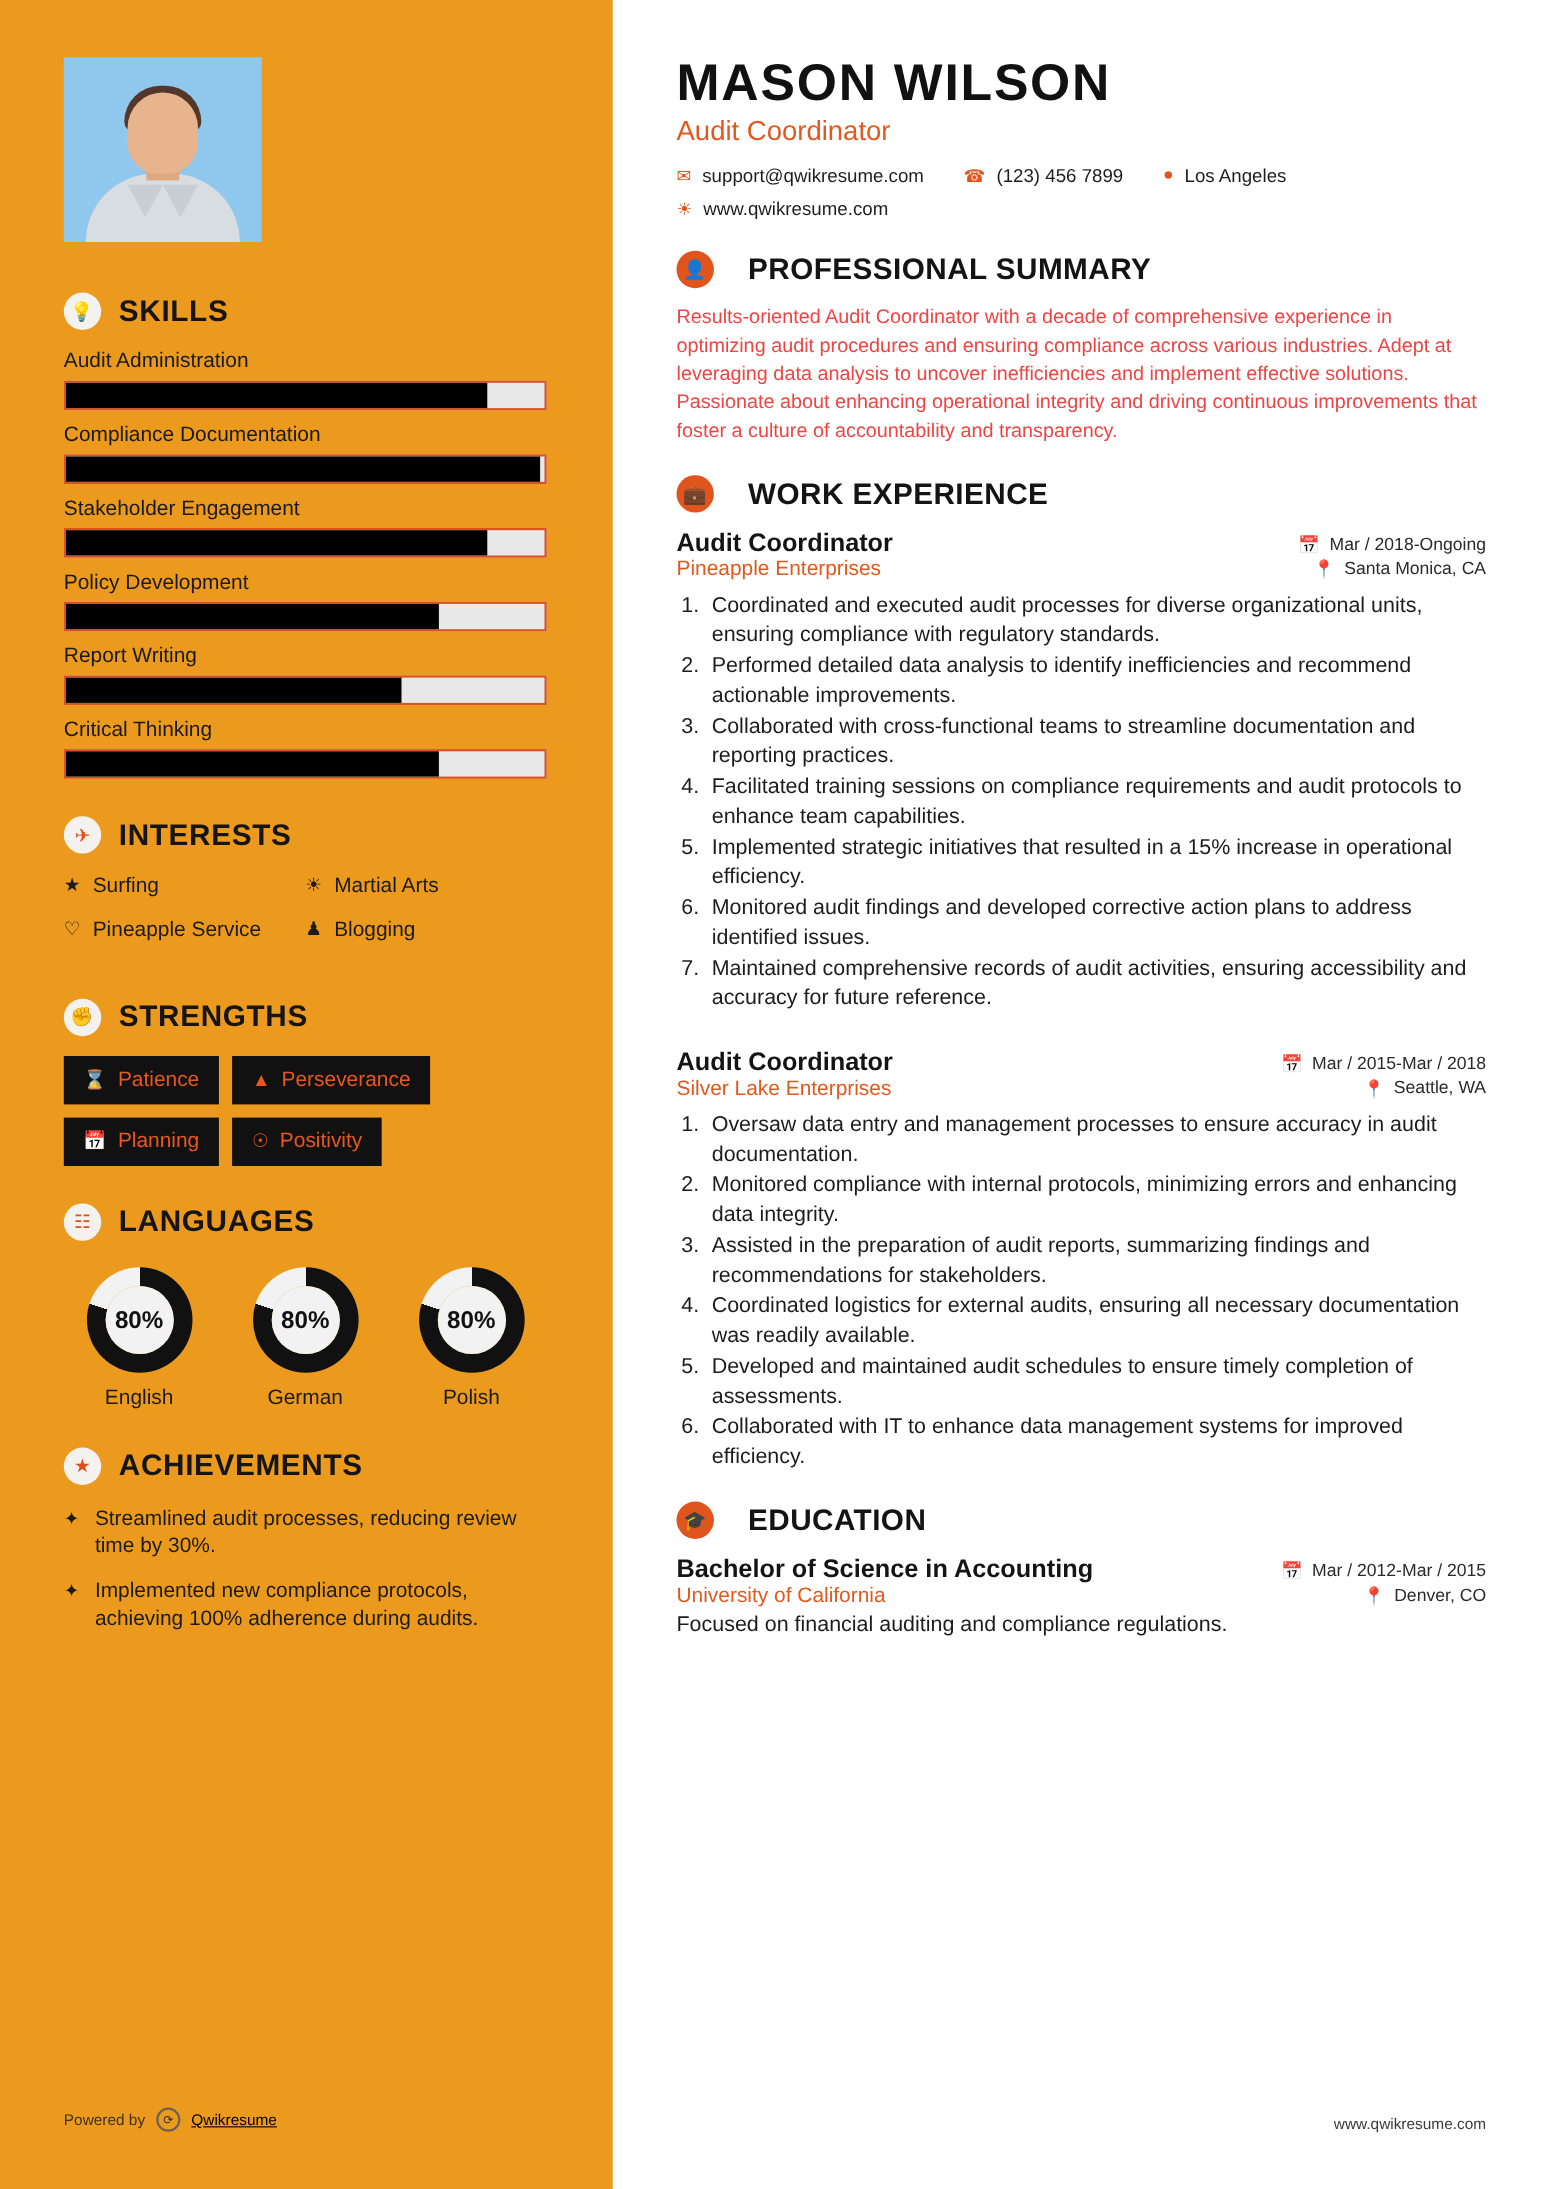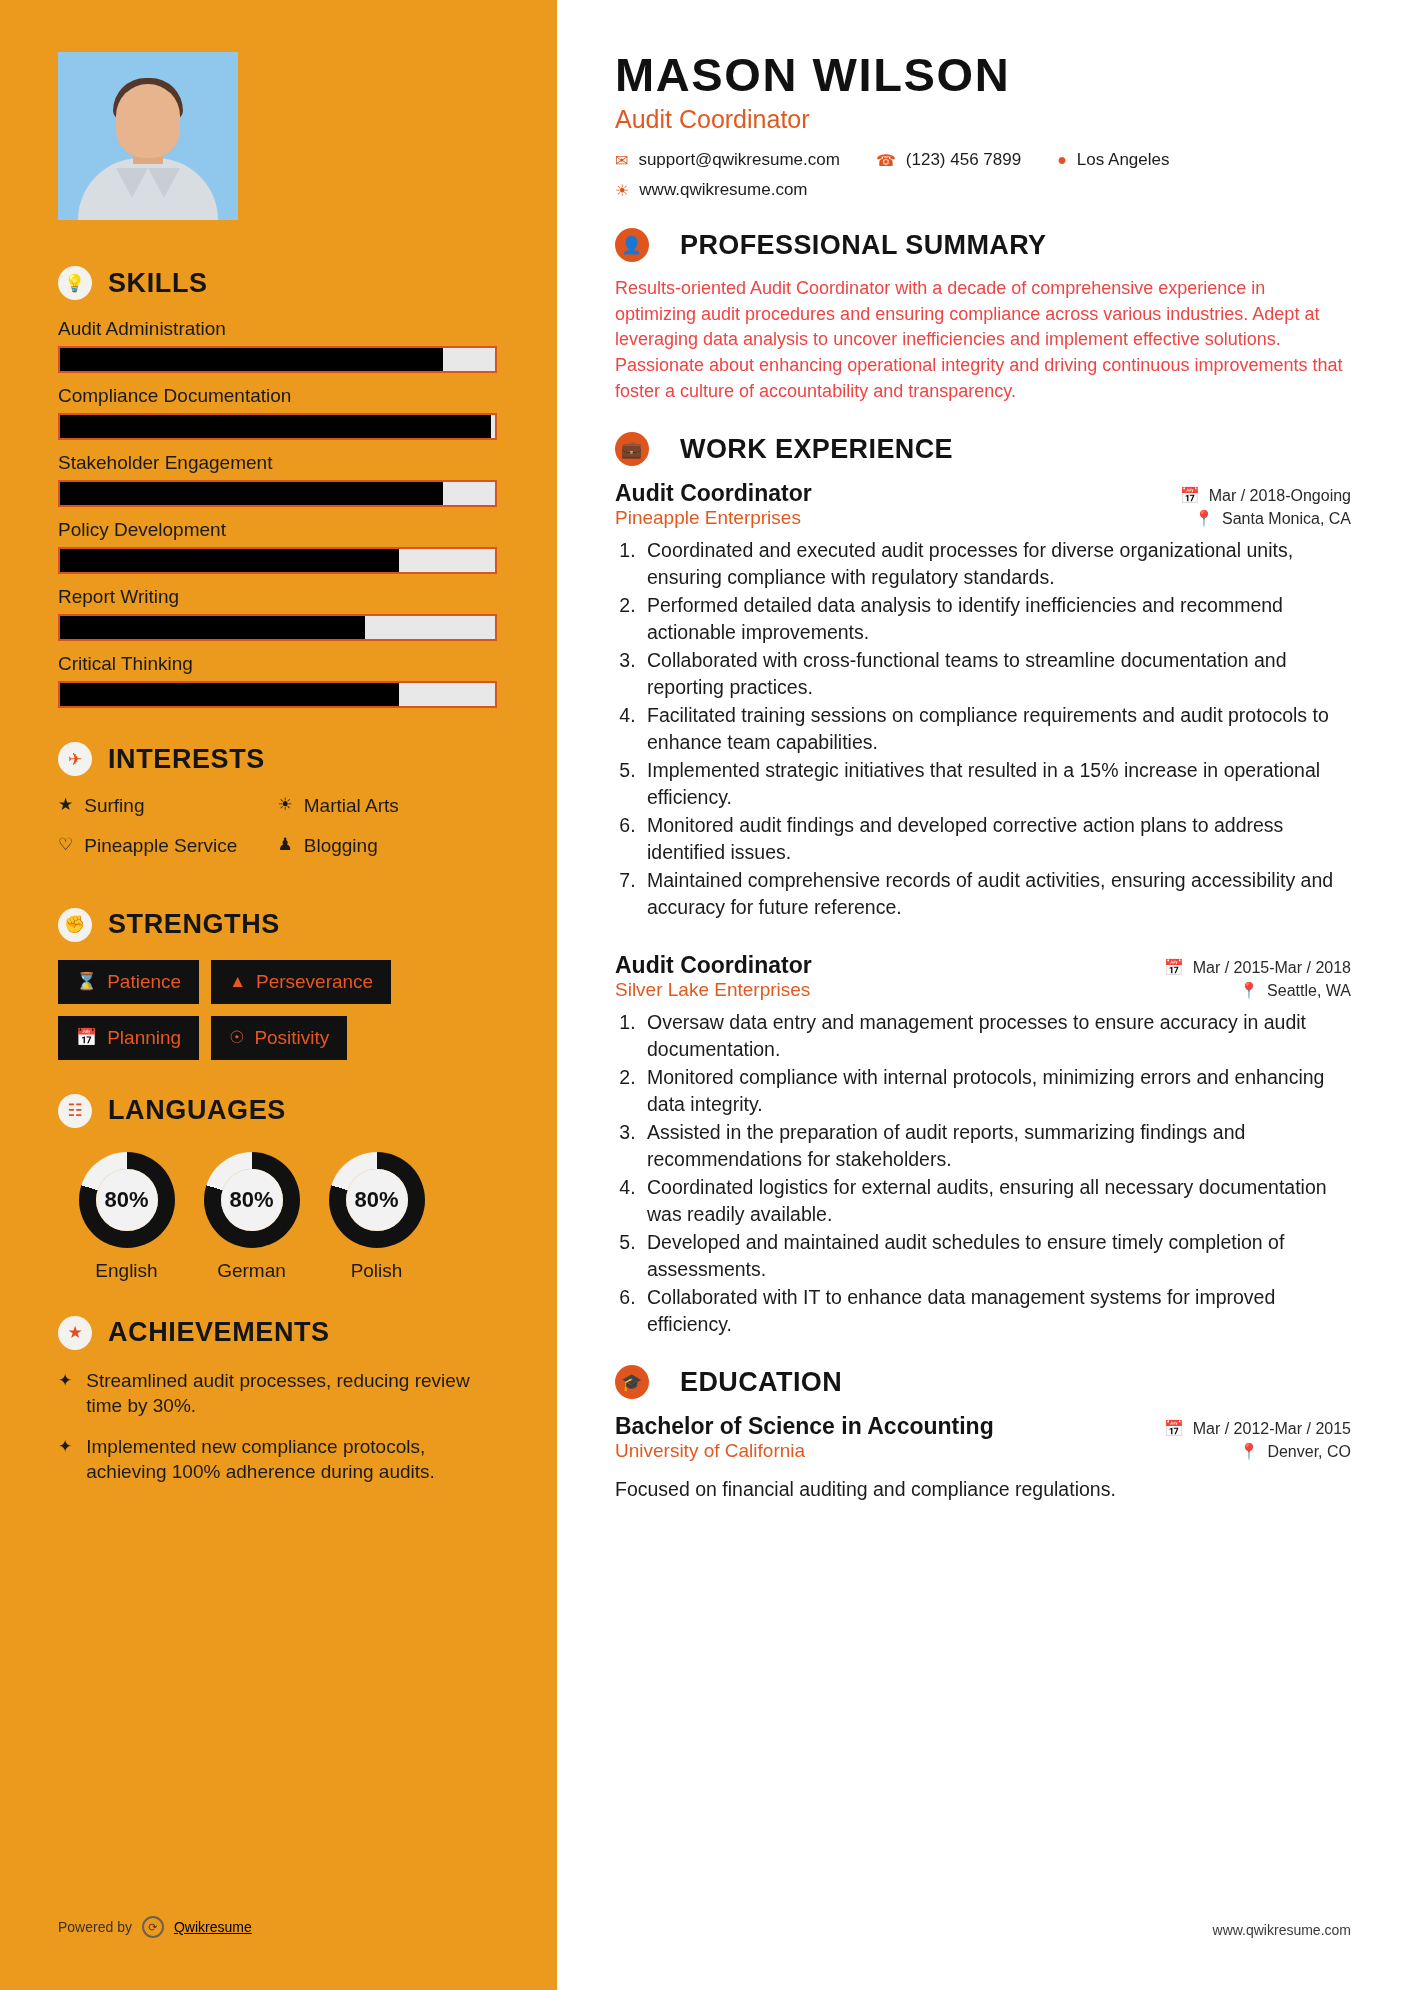--- a/index.html
+++ b/index.html
@@ -127,21 +127,21 @@
   .strength {
     background: #111111;
     color: #e8571f;
     display: flex; align-items: center; gap: 10px;
     padding: 11px 18px;
     font-size: 19px;
   }
   .strength .gl { color: #e8571f; font-size: 17px; }
   .langs {
     display: flex;
-    justify-content: flex-start;
+    justify-content: space-between;
     padding: 6px 6px 0 6px;
   }
   .lang { text-align: center; width: 125px; }
   .donut {
     width: 96px; height: 96px;
     border-radius: 50%;
     margin: 0 auto 12px auto;
     display: flex; align-items: center; justify-content: center;
     position: relative;
   }
@@ -255,21 +255,21 @@
     margin: 8px 0 0 26px;
     padding: 0;
   }
   ol.bullets li {
     font-size: 19.5px;
     line-height: 1.36;
     margin-bottom: 2px;
     padding-left: 6px;
     color: #1c1c1c;
   }
-  .edu-desc { font-size: 19.5px; color: #1c1c1c; margin-top: 16px; }
+  .edu-desc { font-size: 19.5px; color: #1c1c1c; margin-top: 4px; }
   .site-foot {
     position: absolute;
     bottom: 52px; right: 56px;
     font-size: 14px;
     color: #3a3a3a;
   }
   .spacer-20 { height: 20px; }
 </style>
 </head>
 <body>

